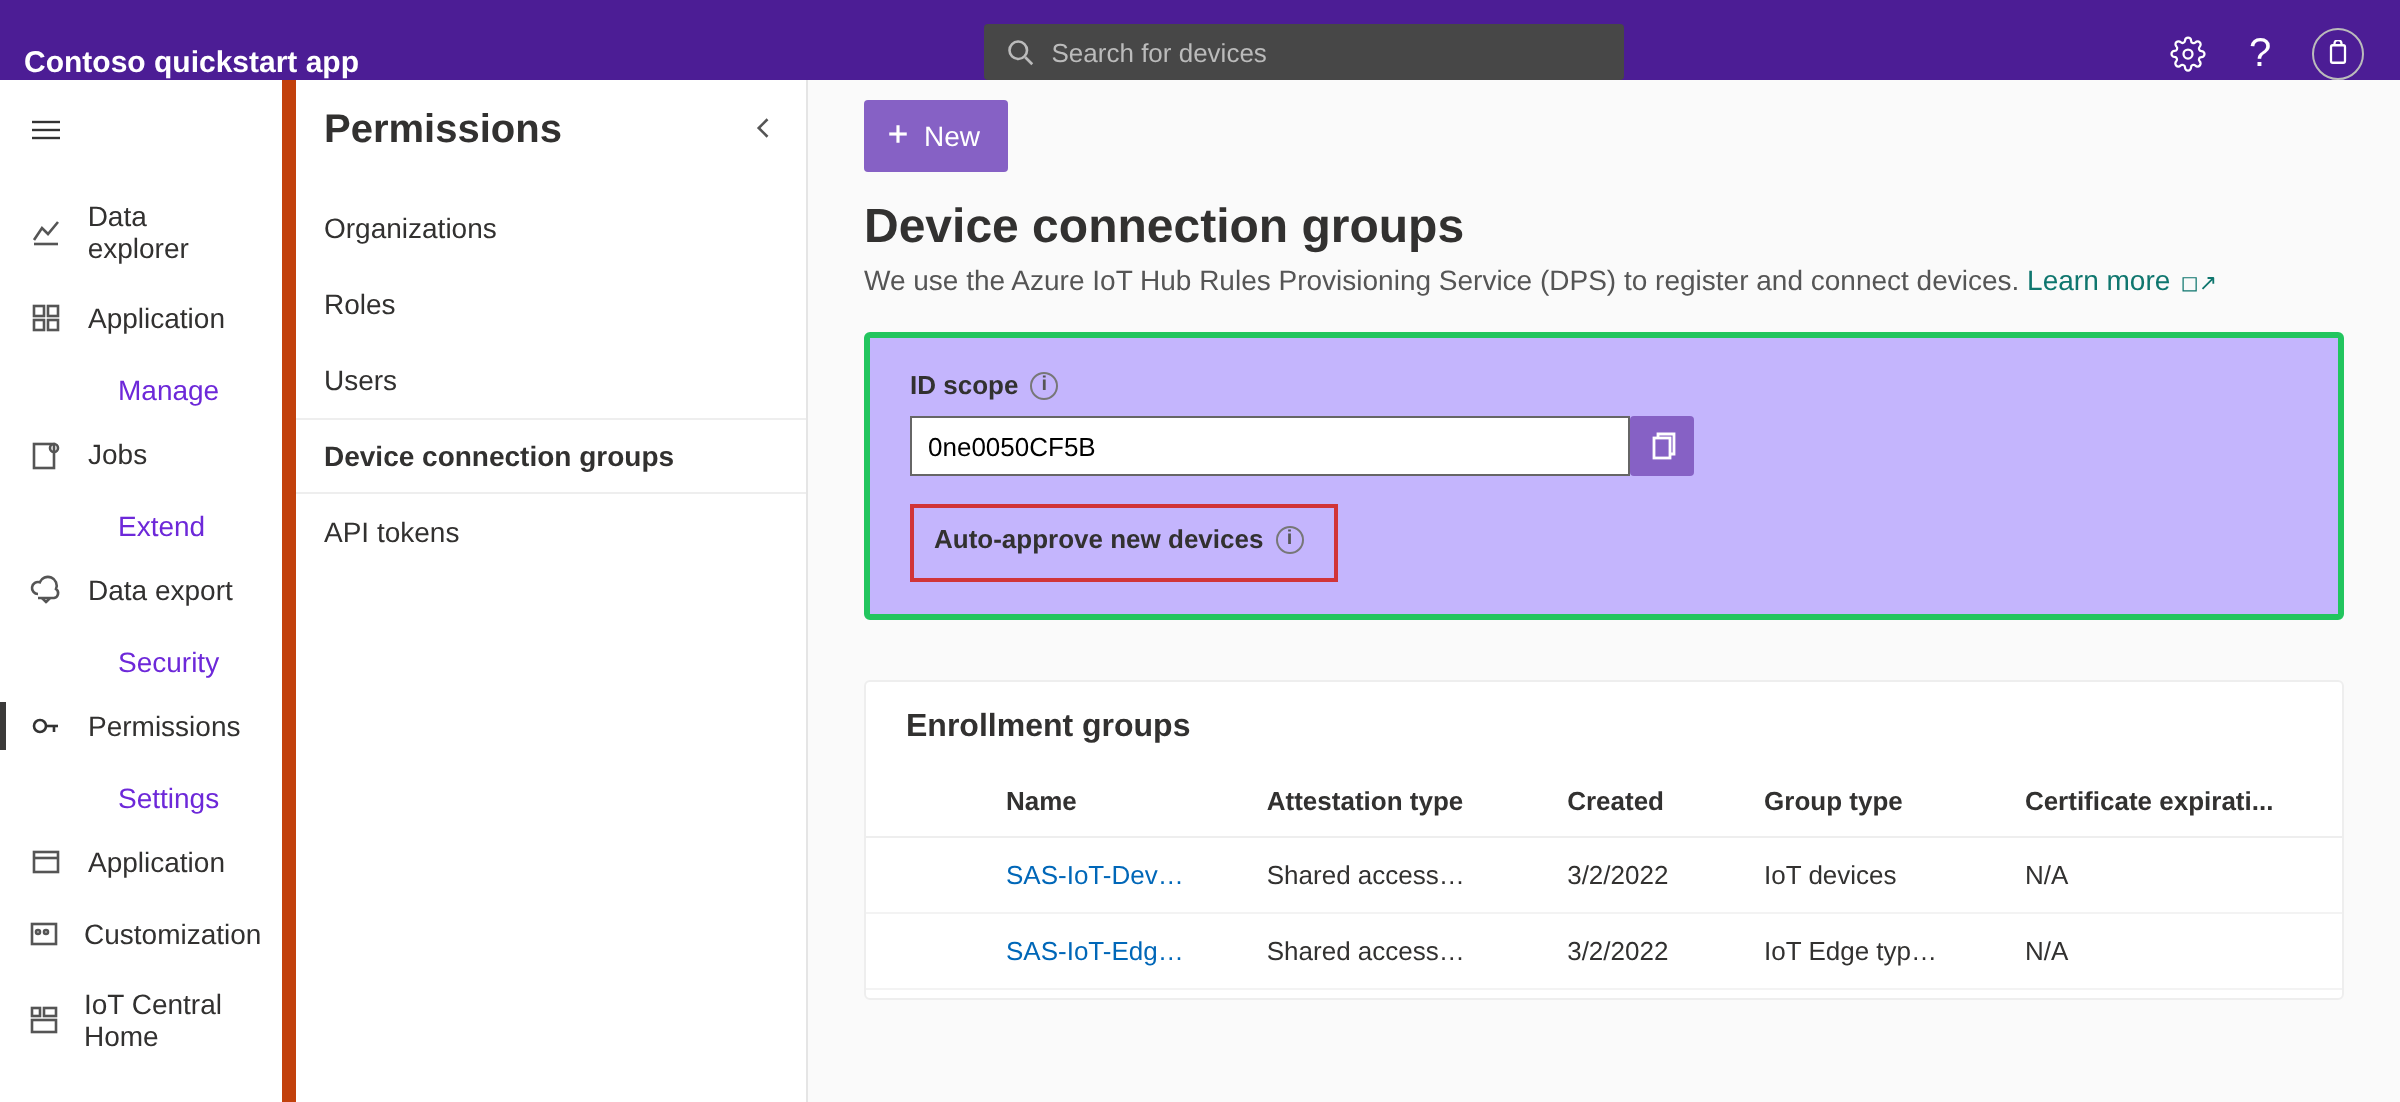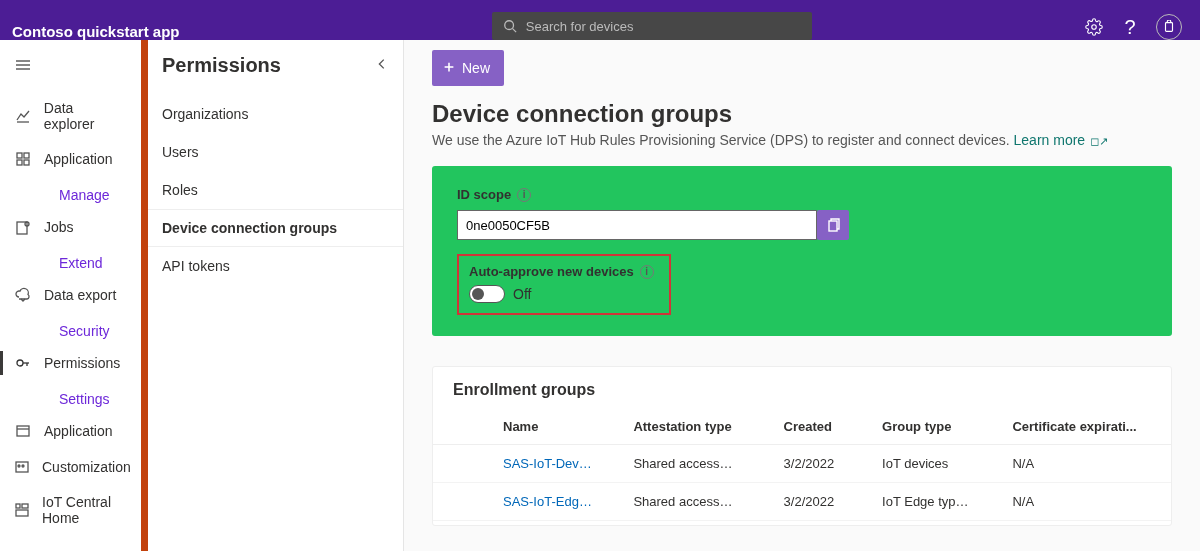--- a/index.html
+++ b/index.html
@@ -37,21 +37,21 @@
   .p2-item { padding: 11px 14px; cursor: pointer; font-size: 14px; }
   .p2-item.active { background: #fff; font-weight: 600; box-shadow: inset 0 1px 0 #eee, inset 0 -1px 0 #eee; }
 
   
   .main { flex: 1; padding: 10px 28px 0 28px; overflow-y: auto; background: #fafafa; }
   .cmd-row { display:flex; gap:8px; margin-bottom: 14px; }
   .btn-primary { background: #8661c5; color:#fff; border:none; height: 36px; padding: 0 14px 0 10px; border-radius: 2px; display:flex; align-items:center; gap:6px; cursor:pointer; font-size: 14px; }
   .page-title { font-size: 24px; font-weight: 600; margin-bottom: 4px; }
   .page-desc { color:#555; margin-bottom: 18px; }
   .page-desc a { color:#0f766e; text-decoration:none; }
-  .card { background:#22c55e; border:5px solid #22c55e; border-radius:3px; padding: 16px 20px; margin-bottom: 30px; }
+  .card { background:#c4b5fd; border:3px solid #22c55e; border-radius:3px; padding: 16px 20px; margin-bottom: 30px; }
   .field-label { display:flex; align-items:center; gap:6px; font-weight:600; font-size:13px; margin-bottom:8px; }
   .info-ic { width:14px; height:14px; border:1px solid #777; border-radius:50%; display:inline-flex; align-items:center; justify-content:center; font-size:10px; color:#555; }
   .id-row { display:flex; margin-bottom:14px; }
   .id-input { flex:0 0 360px; height:30px; border:1px solid #666; padding:0 8px; font-size:13px; }
   .copy-btn { width:32px; height:30px; background:#8661c5; border:none; border-radius:2px; cursor:pointer; display:flex; align-items:center; justify-content:center; }
   .auto-approve-box { border:2px solid #d13438; padding: 8px 10px 10px; width: 214px; }
   .toggle-row { display:flex; align-items:center; gap:8px; margin-top:6px; }
   .toggle-track { width:36px; height:18px; border:1px solid #555; border-radius:10px; position:relative; background:#fff; cursor:pointer; }
   .toggle-knob { width:12px; height:12px; border-radius:50%; background:#555; position:absolute; top:2px; left:2px; }
 
@@ -198,22 +198,22 @@
   <div class="panel2">
     <div class="panel2-head">
       <span class="panel2-title">Permissions</span>
       <span>
         <svg width="14" height="14" viewBox="0 0 16 16" fill="none" stroke="#555" stroke-width="1.5">
             <polyline points="10,3 5,8 10,13"></polyline>
           </svg>
       </span>
     </div>
     <div class="p2-item">Organizations</div>
+    <div class="p2-item">Roles</div>
     <div class="p2-item">Users</div>
-    <div class="p2-item">Roles</div>
     <div class="p2-item active">Device connection groups</div>
     <div class="p2-item">API tokens</div>
   </div>
 
   <div class="main">
     <div class="cmd-row">
       <button class="btn-primary">
         <span><svg width="14" height="14" viewBox="0 0 16 16" stroke="#fff" stroke-width="1.8">
               <line x1="8" y1="3" x2="8" y2="13"></line>
               <line x1="3" y1="8" x2="13" y2="8"></line>
@@ -240,26 +240,20 @@
               <rect x="4" y="4" width="8" height="10"></rect>
               <path d="M6 4V2h8v10h-2"></path>
             </svg>
         </button>
       </div>
 
       <div class="auto-approve-box">
         <div class="field-label" style="margin-bottom:2px;">
           <span>Auto-approve new devices</span>
           <span class="info-ic">i</span>
-        </div>
-        <div class="toggle-row">
-          <div class="toggle-track">
-              <div class="toggle-knob"></div>
-            </div>
-          <span>Off</span>
         </div>
       </div>
     </div>
 
     <div class="table-card">
       <div class="section-title">Enrollment groups</div>
       <table>
         <thead>
           <tr>
             <th></th>

